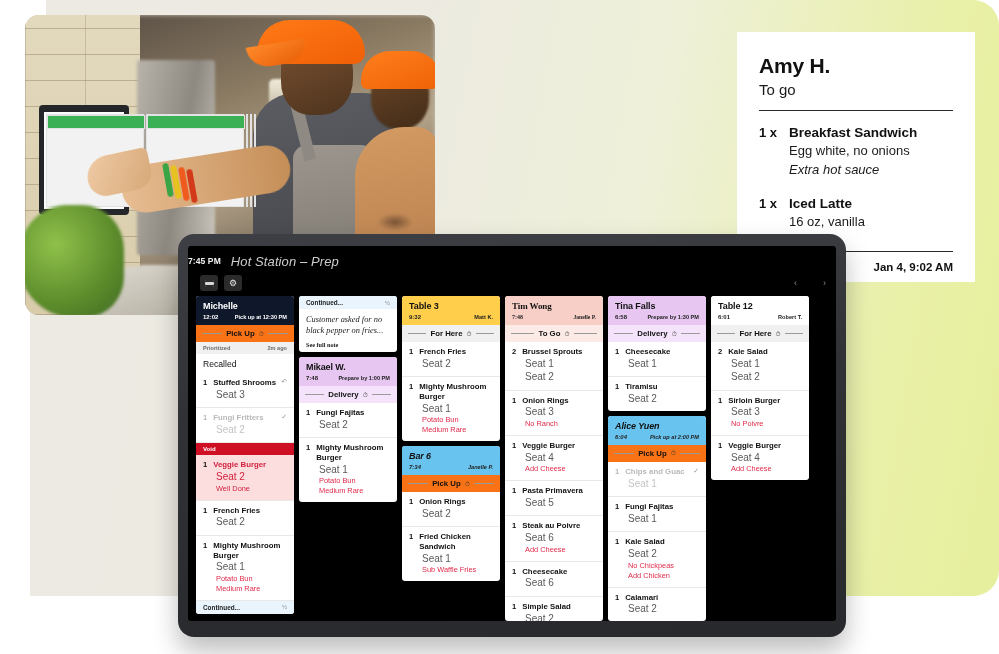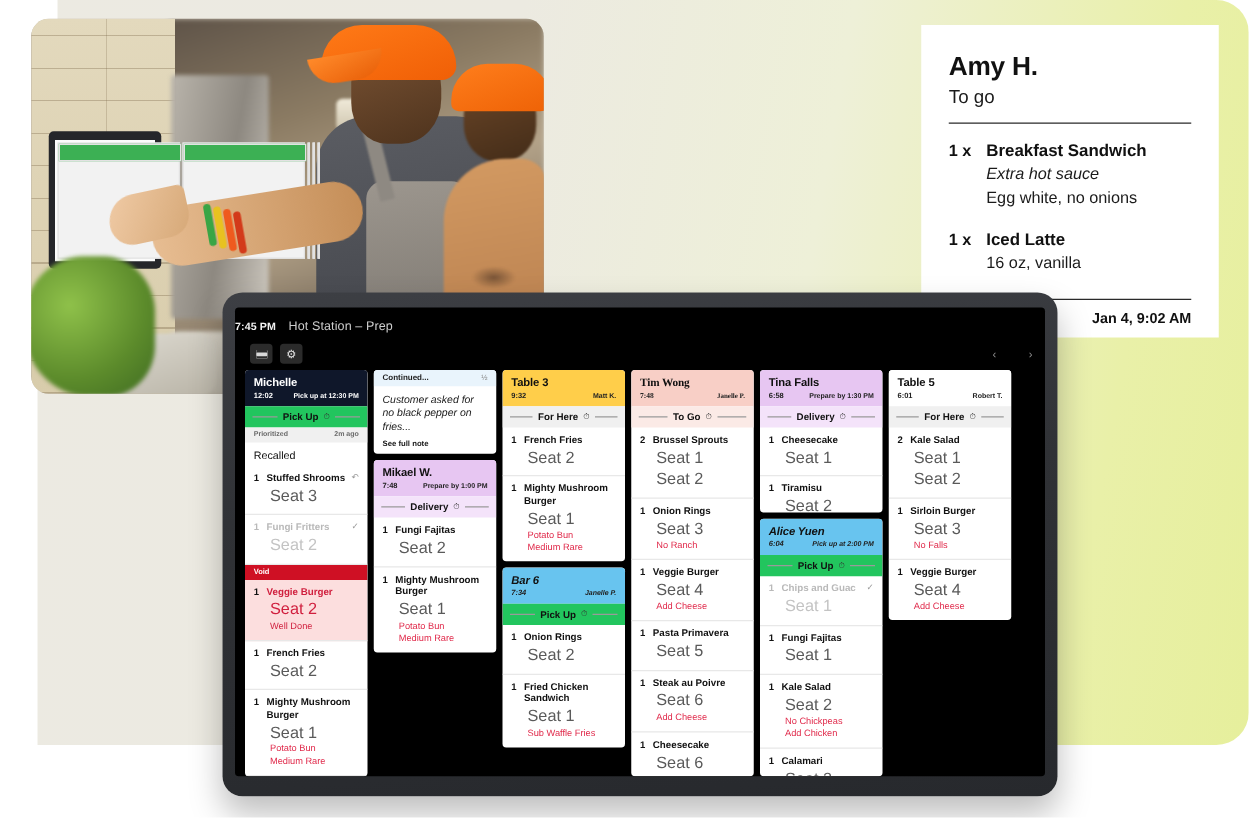--- a/index.html
+++ b/index.html
@@ -133,21 +133,21 @@
     background: linear-gradient(170deg,#d8d3c7,#aaa598); border-radius: 10px; filter: blur(1.6px);
   }
   .ph-tattoo {
     position:absolute; left:352px; top:198px; width:36px; height:18px;
     background: radial-gradient(ellipse at center, rgba(60,40,30,.55), rgba(60,40,30,0) 70%);
     filter: blur(.8px);
   }
 
   
   .receipt {
-    position:absolute; left:737px; top:20px; width:238px; height:250px;
+    position:absolute; left:737px; top:32px; width:238px; height:250px;
     background:#fff; padding: 22px 22px 0 22px;
   }
   .rc-name { font-size: 21px; font-weight:bold; color:#111; letter-spacing:-.2px; }
   .rc-sub { font-size: 15px; color:#1b1b1b; margin-top: 3px; }
   .rc-rule { border-top: 1.6px solid #2a2a2a; margin: 12px 0 14px 0; }
   .rc-item { display:flex; margin-bottom: 2px; }
   .rc-qty { font-size: 13px; font-weight:bold; color:#111; width: 30px; flex:none; }
   .rc-iname { font-size: 13.5px; font-weight:bold; color:#111; }
   .rc-mod { font-size: 13px; color:#1b1b1b; margin-left:30px; line-height:1.45; }
   .rc-mod.it { font-style: italic; }
@@ -164,21 +164,21 @@
     padding: 12px 10px 16px 10px;
   }
   .screen {
     width:100%; height:100%; background:#000; border-radius: 3px; overflow:hidden;
     position:relative;
   }
 
   
   .kds-top { height: 24px; display:flex; align-items:center; padding: 6px 0 0 0; gap:10px; }
   .kds-time { color:#f2f2f2; font-size:8.5px; font-weight:bold; letter-spacing:.1px;}
-  .kds-station { color:#cdcdcd; font-size:10px; letter-spacing:.1px;}
+  .kds-station { color:#cdcdcd; font-size:13px; letter-spacing:.1px;font-style:italic;}
   .kds-bar { height: 26px; display:flex; align-items:center; padding: 0 12px; position:relative;}
   .kds-btn {
     width:18px; height:16px; border-radius:3px; background:#2b2b2b;
     display:flex; align-items:center; justify-content:center; margin-right:6px;
   }
   .ic-list { width:9px; height:7px; background:#d8d8d8; border-radius:1px;
     box-shadow: inset 0 -2px 0 #2b2b2b, inset 0 2px 0 #2b2b2b;}
   .ic-refresh { color:#e6e6e6; font-size:9px; line-height:1; }
   .kds-nav { position:absolute; right:10px; top:0; height:26px; display:flex; align-items:center; gap:26px; }
   .kds-nav span { color:#8e8e8e; font-size:9px; }
@@ -198,51 +198,51 @@
   .card-hd.yellow { background:#ffce4a; }
   .card-hd.pink { background:#f8cfc6;font-family:Liberation Serif, serif; }
   .card-hd.purple { background:#e7c6f2; }
   .card-hd.blue { background:#68c4ef;font-style:italic; }
   .card-hd.white { background:#fff; }
 
   .type-row { display:flex; align-items:center; justify-content:center; gap:4px; padding: 4px 6px; }
   .type-row .ln { flex:1; height:1px; background:#9a9a9a; }
   .type-row .tx { font-size: 7.8px; font-weight:bold; color:#111; white-space:nowrap; }
   .type-row .ci { font-size: 6.5px; color:#333; }
-  .type-row.pick { background:#22c55e; }
+  .type-row.pick { background:#f97316; }
   .type-row.here { background:#f0f0f0; }
   .type-row.togo { background:#fbeae6; }
   .type-row.deliv { background:#f4e3fa; }
 
   .prio { background:#f0f0f0; display:flex; justify-content:space-between; padding: 3px 7px; }
   .prio .l { font-size:5.6px; font-weight:bold; color:#6b6b6b; }
   .prio .r { font-size:5.6px; font-weight:bold; color:#6b6b6b; }
 
   .status-row { padding: 5px 7px 4px 7px; font-size: 8.6px; font-weight:normal; color:#111; }
   .void-bar { background:#cf1024; color:#fff; font-size:6px; font-weight:bold; padding: 3px 7px; }
 
   .item { padding: 5px 7px 6px 7px; border-bottom: 1px solid #e8e8e8; position:relative; }
   .item:last-child { border-bottom:none; }
   .item.voided { background:#fcdede; }
   .item-main { display:flex; gap:6px; }
   .item-qty { font-size: 7.6px; font-weight:bold; color:#111; flex:none; }
   .item-name { font-size: 7.8px; font-weight:bold; color:#111; line-height:1.25; }
-  .item-seat { font-size: 13px; color:#5a5a5a; margin-left: 13px; line-height:1.35; }
+  .item-seat { font-size: 10px; color:#5a5a5a; margin-left: 13px; line-height:1.35; }
   .item-mod { font-size: 7.4px; color:#e0294a; margin-left: 13px; line-height:1.35; }
   .item.voided .item-name { color:#d01f3e; }
   .item.voided .item-seat, .item.voided .item-mod { color:#d01f3e; }
   .item.dim .item-qty, .item.dim .item-name { color:#b9b9b9; }
   .item.dim .item-seat { color:#c3c3c3; }
   .it-ic { position:absolute; right:7px; top:5px; font-size:7px; color:#9a9a9a; }
 
   .note-card { background:#fff; border-radius:3px; overflow:hidden; }
   .note-hd { background:#e9f4fc; display:flex; justify-content:space-between; align-items:center; padding: 3px 7px; }
   .note-hd .l { font-size: 6.4px; font-weight:bold; color:#1c1c1c; }
   .note-hd .r { font-size: 6px; color:#8b8b8b; }
-  .note-body { padding: 5px 7px 4px 7px; }
+  .note-body { padding: 5px 7px 4px 7px; font-family: Liberation Serif, serif; }
   .note-text { font-size: 8.4px; font-style: italic; color:#1a1a1a; line-height:1.32; }
   .note-link { font-size: 6.2px; font-weight:bold; color:#1a1a1a; margin-top: 5px; }
 
   .cont-foot { background:#e9f4fc; display:flex; justify-content:space-between; align-items:center; padding: 3px 7px; }
   .cont-foot .l { font-size: 6.4px; font-weight:bold; color:#1c1c1c; }
   .cont-foot .r { font-size: 6px; color:#8b8b8b; }
 </style>
 </head>
 <body>
 
@@ -296,22 +296,22 @@
 
   <div class="receipt">
     <div class="rc-name">Amy H.</div>
     <div class="rc-sub">To go</div>
     <div class="rc-rule"></div>
 
     <div class="rc-item">
       <div class="rc-qty">1 x</div>
       <div class="rc-iname">Breakfast Sandwich</div>
     </div>
+    <div class="rc-mod">Egg white, no onions</div>
     <div class="rc-mod it">Extra hot sauce</div>
-    <div class="rc-mod">Egg white, no onions</div>
 
     <div class="rc-gap"></div>
 
     <div class="rc-item">
       <div class="rc-qty">1 x</div>
       <div class="rc-iname">Iced Latte</div>
     </div>
     <div class="rc-mod">16 oz, vanilla</div>
 
     <div class="rc-foot-rule"></div>
@@ -679,21 +679,21 @@
                 <span class="item-name">Calamari</span>
               </div>
               <div class="item-seat">Seat 2</div>
             </div>
           </div>
         </div>
 
         <div class="col">
           <div class="card">
             <div class="card-hd white">
-              <div class="card-title">Table 5</div>
+              <div class="card-title">Table 12</div>
               <div class="card-meta">
                 <span class="card-time">6:01</span>
                 <span class="card-server">Robert T.</span>
               </div>
             </div>
             <div class="type-row here">
               <span class="ln"></span>
               <span class="tx">For Here</span>
               <span class="ci">⏱</span>
               <span class="ln"></span>
@@ -705,21 +705,21 @@
               </div>
               <div class="item-seat">Seat 1</div>
               <div class="item-seat">Seat 2</div>
             </div>
             <div class="item">
               <div class="item-main">
                 <span class="item-qty">1</span>
                 <span class="item-name">Sirloin Burger</span>
               </div>
               <div class="item-seat">Seat 3</div>
-              <div class="item-mod">No Falls</div>
+              <div class="item-mod">No Poivre</div>
             </div>
             <div class="item">
               <div class="item-main">
                 <span class="item-qty">1</span>
                 <span class="item-name">Veggie Burger</span>
               </div>
               <div class="item-seat">Seat 4</div>
               <div class="item-mod">Add Cheese</div>
             </div>
           </div>

